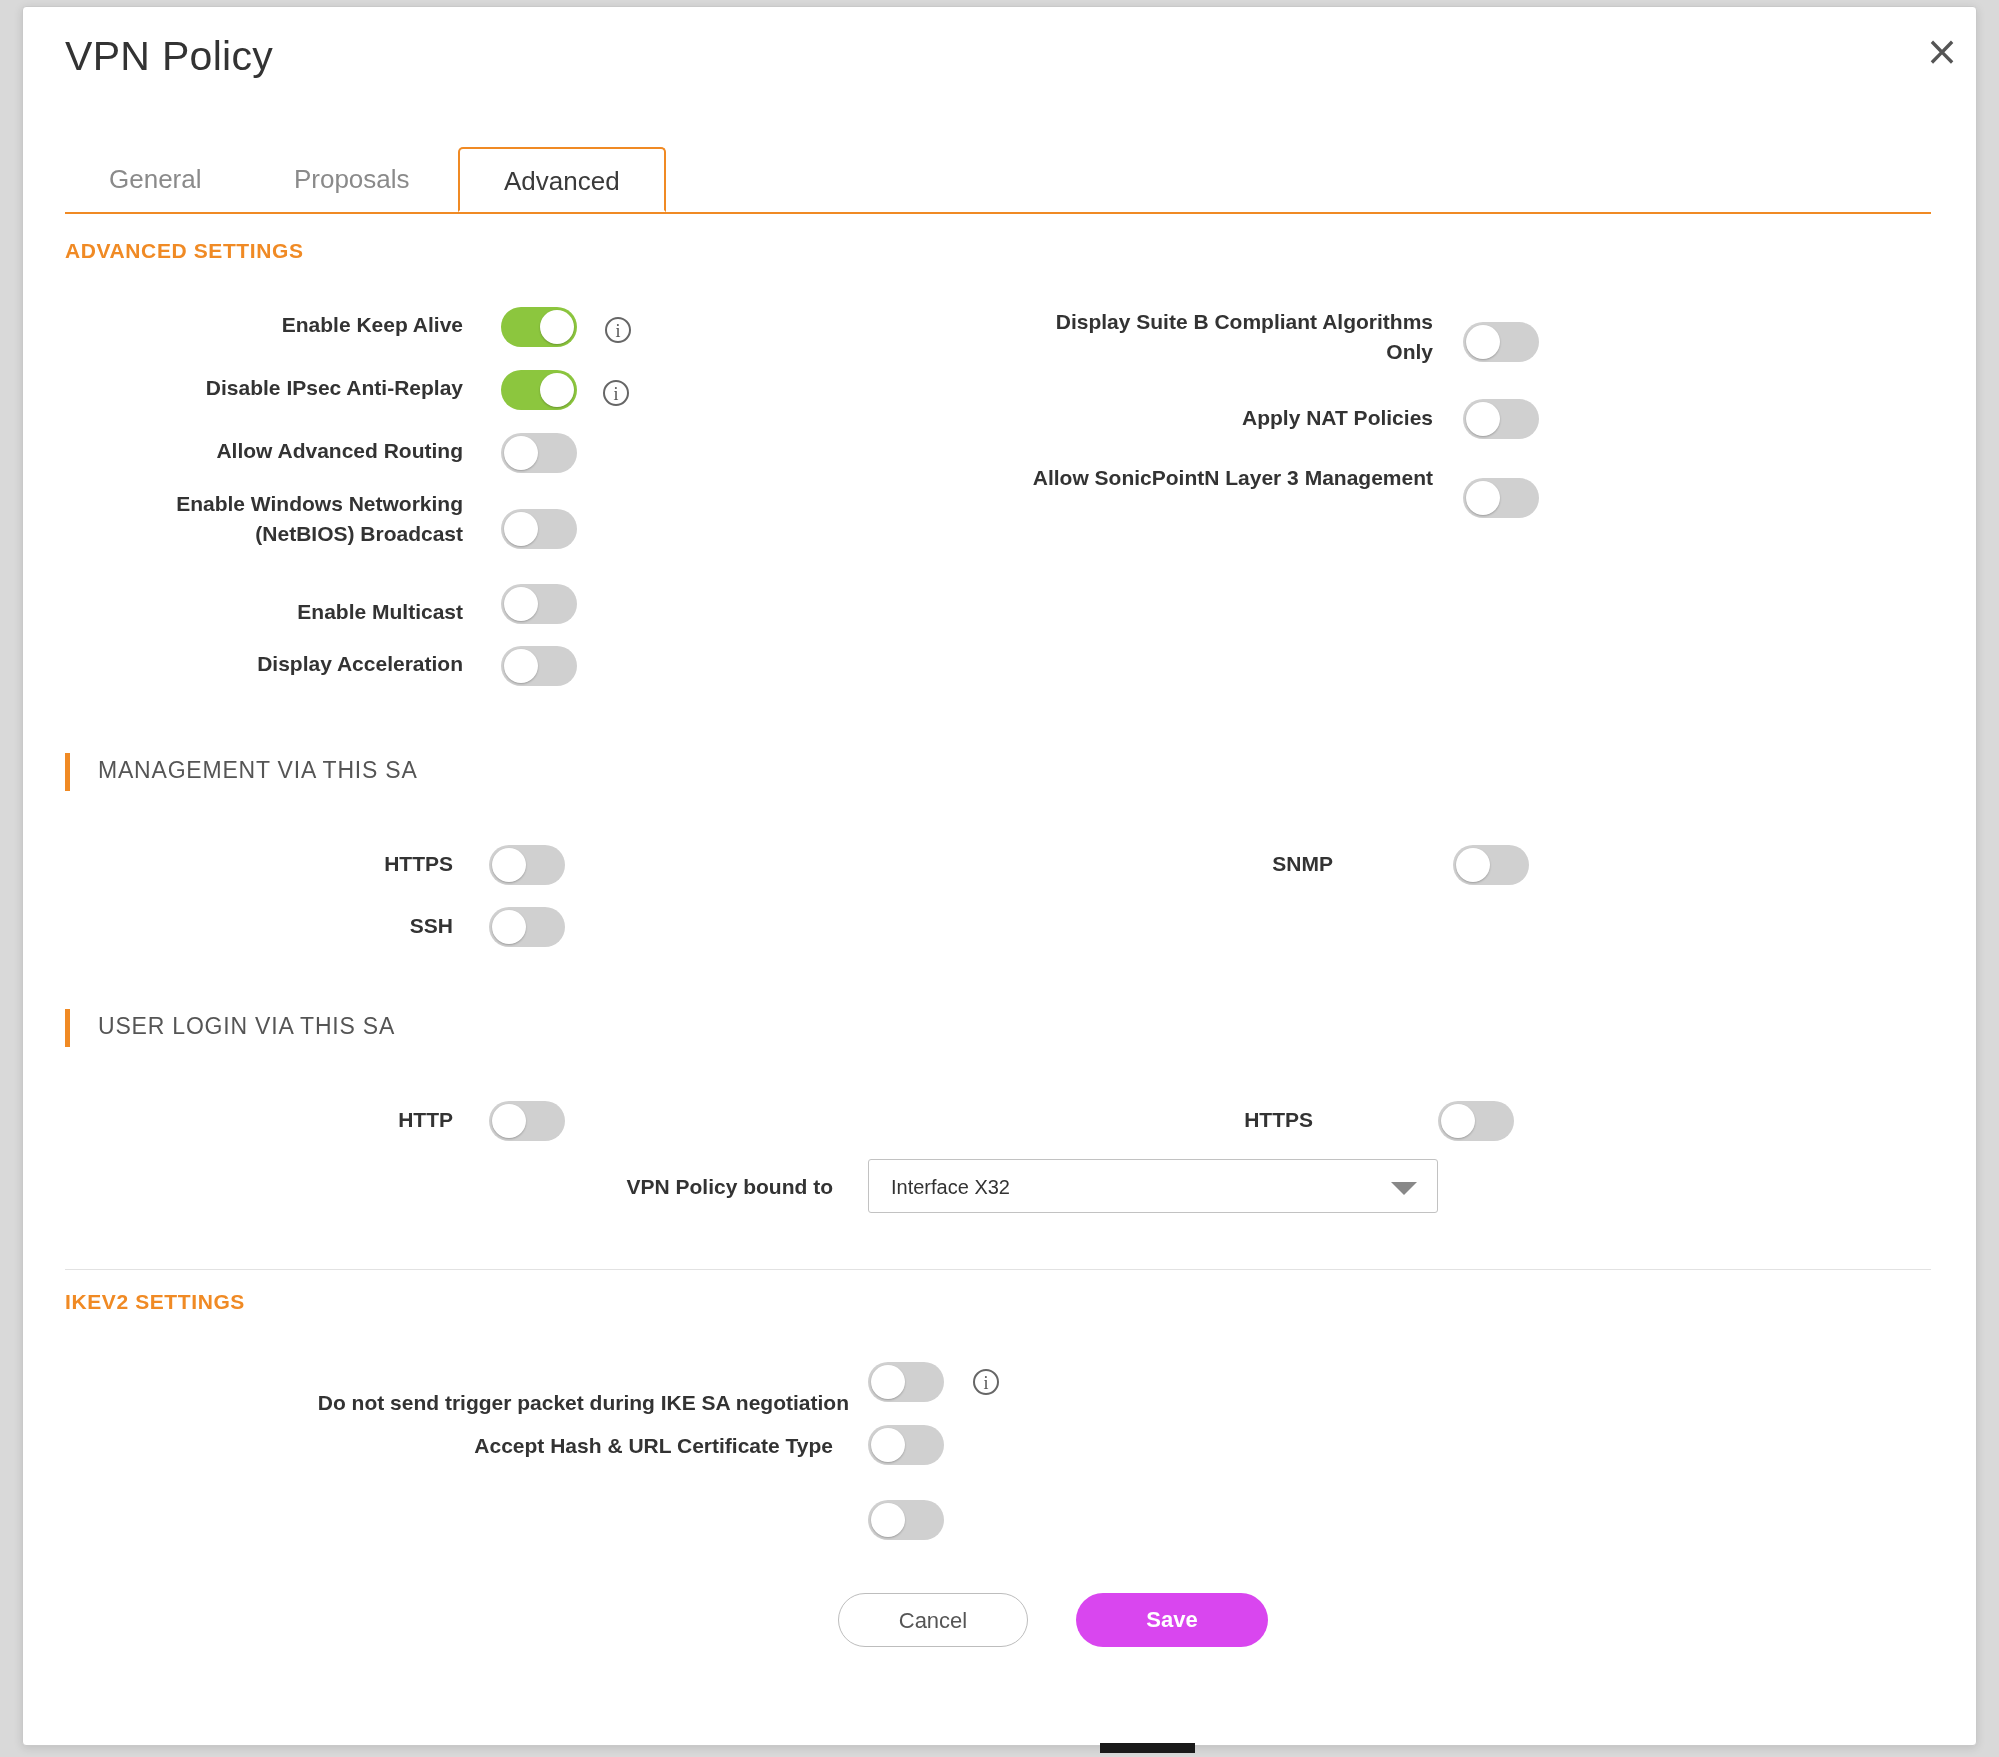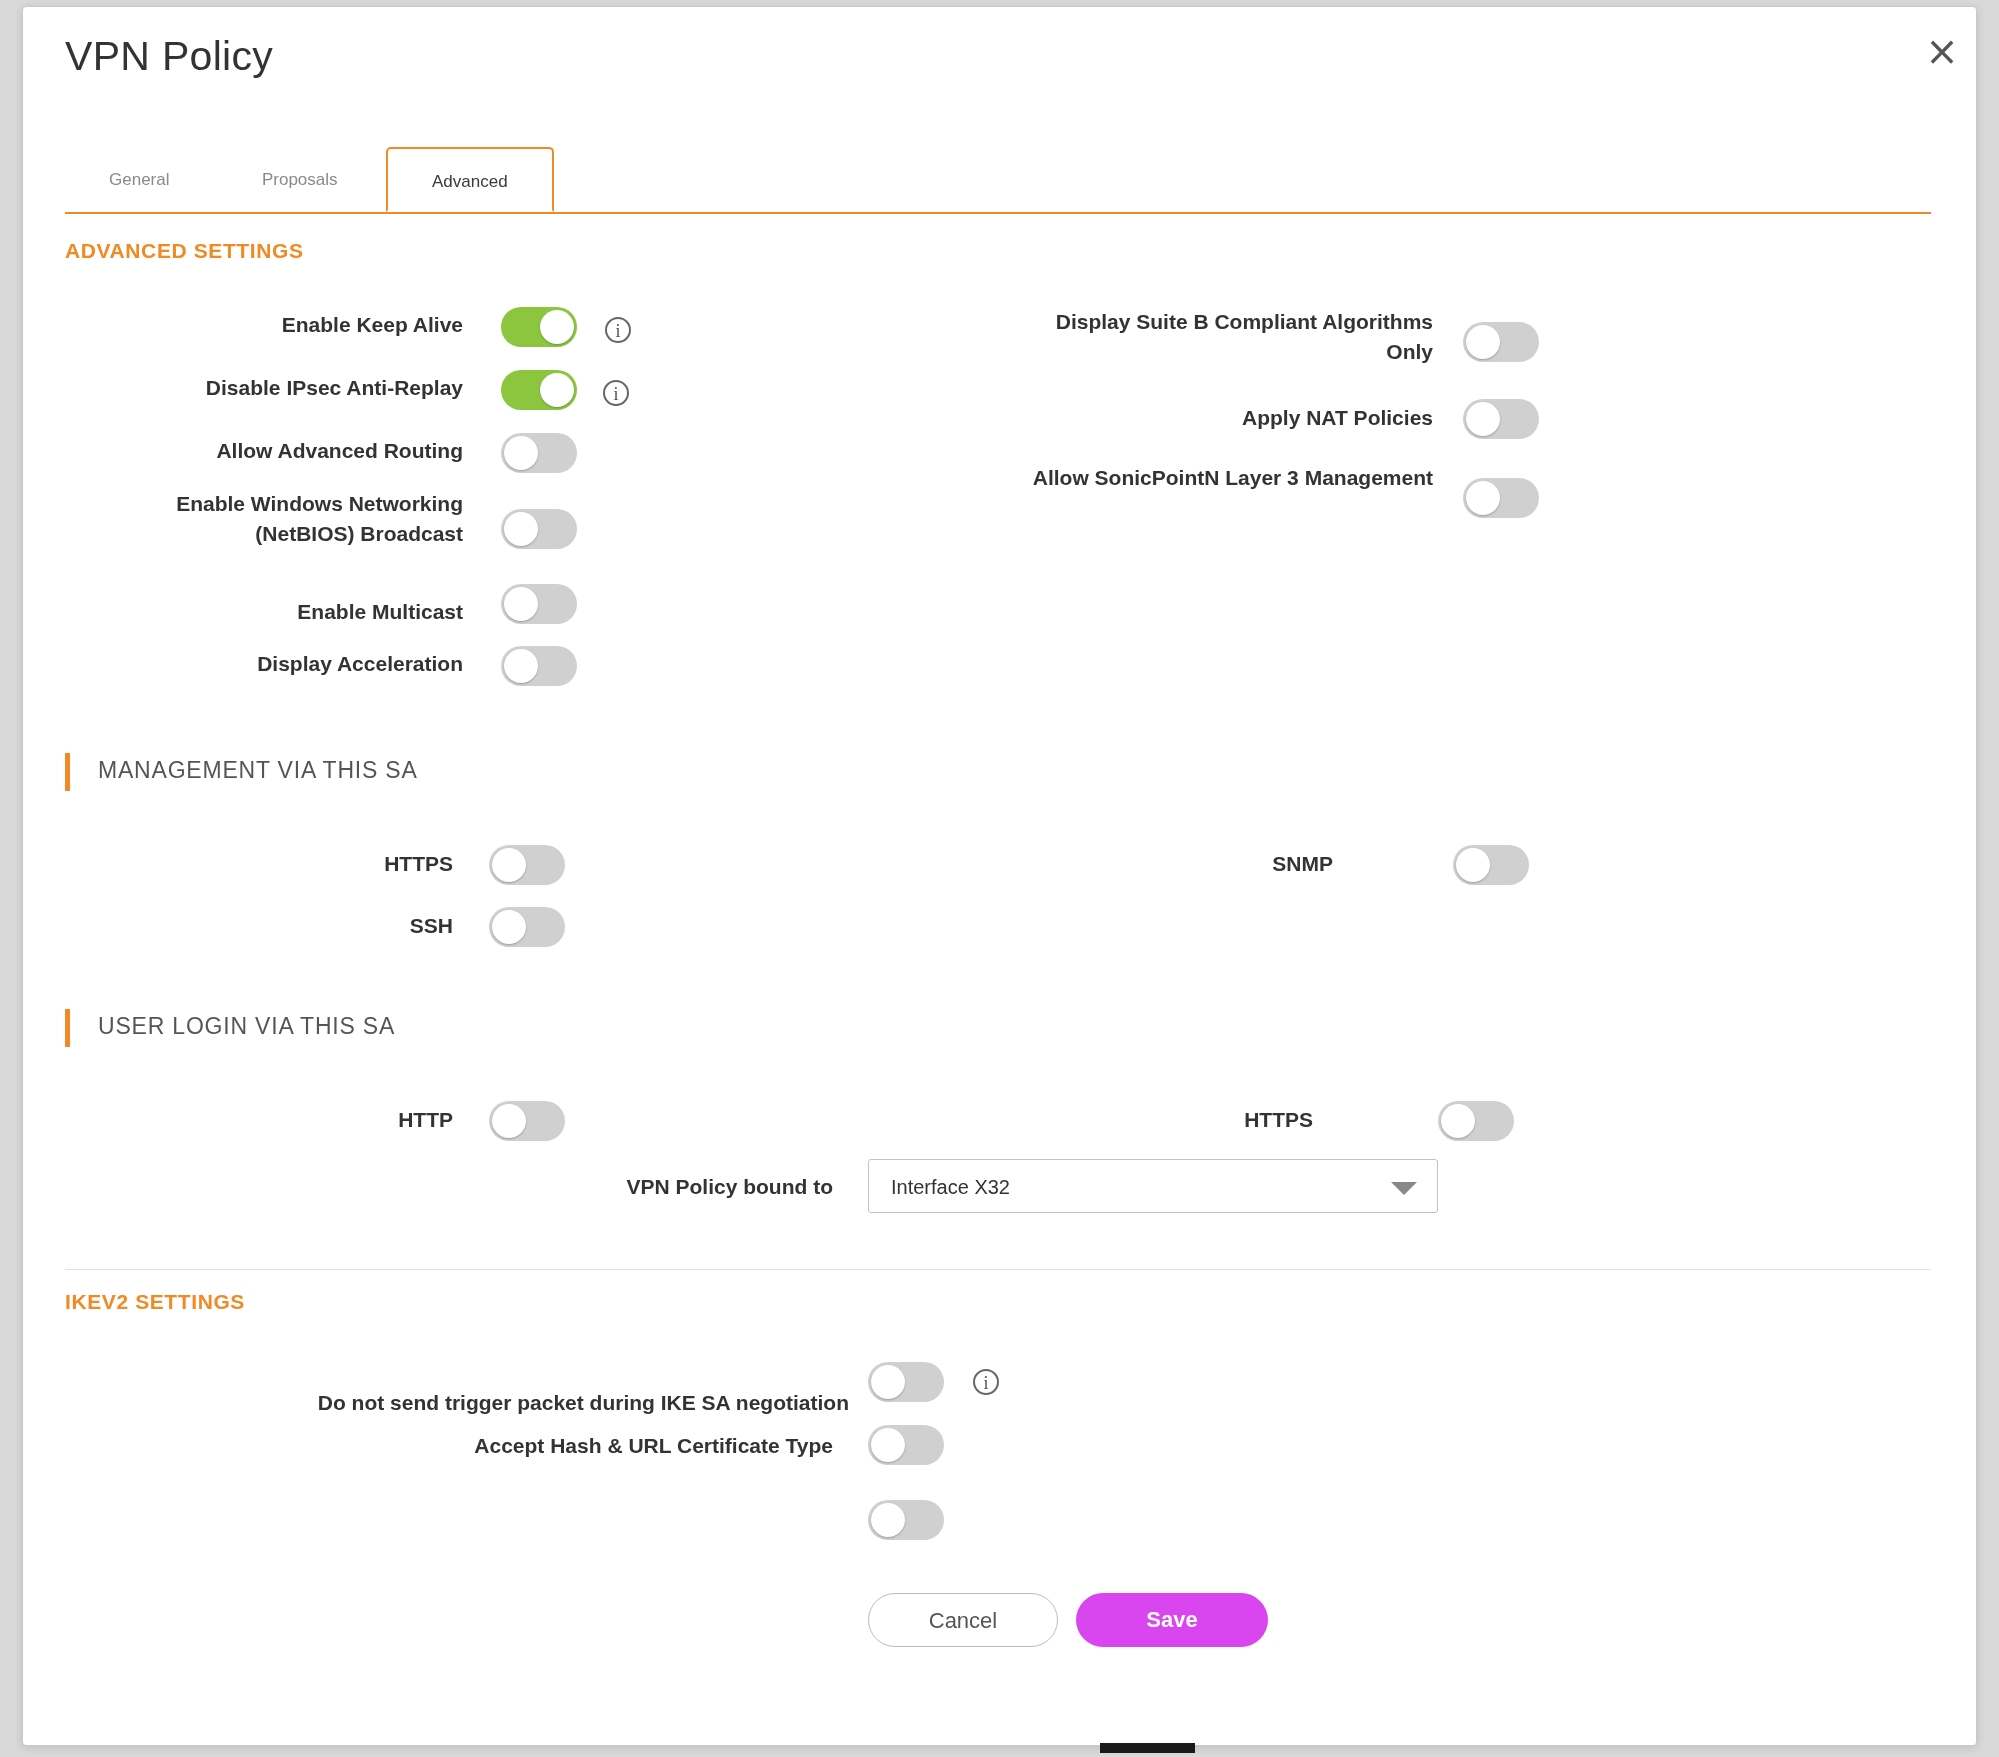--- a/index.html
+++ b/index.html
@@ -55,21 +55,21 @@
     width: 1866px;
     height: 67px;
     border-bottom: 2px solid #f08a24;
     box-sizing: border-box;
   }
   .tab {
     display: inline-block;
     height: 65px;
     line-height: 65px;
     padding: 0 44px;
-    font-size: 17px;
+    font-size: 26px;
     color: #8a8a8a;
     box-sizing: border-box;
     cursor: pointer;
     vertical-align: top;
   }
   .tab.active {
     color: #3a3a3a;
     background: #ffffff;
     border: 2px solid #f08a24;
     border-bottom: 2px solid #ffffff;
@@ -321,18 +321,18 @@
 
   <div class="row-label" style="left:60px; top:1424px; width:750px;">Accept Hash &amp; URL Certificate Type</div>
   <div class="toggle" style="left:845px; top:1418px;">
       <div class="knob"></div>
     </div>
 
   <div class="toggle" style="left:845px; top:1493px;">
       <div class="knob"></div>
     </div>
 
-  <div class="btn btn-cancel" style="left:845px; top:1586px;">Cancel</div>
+  <div class="btn btn-cancel" style="left:815px; top:1586px;">Cancel</div>
   <div class="btn btn-save" style="left:1053px; top:1586px;">Save</div>
 
 </div>
 
 <div class="taskbar"></div>
 
 </body></html>

